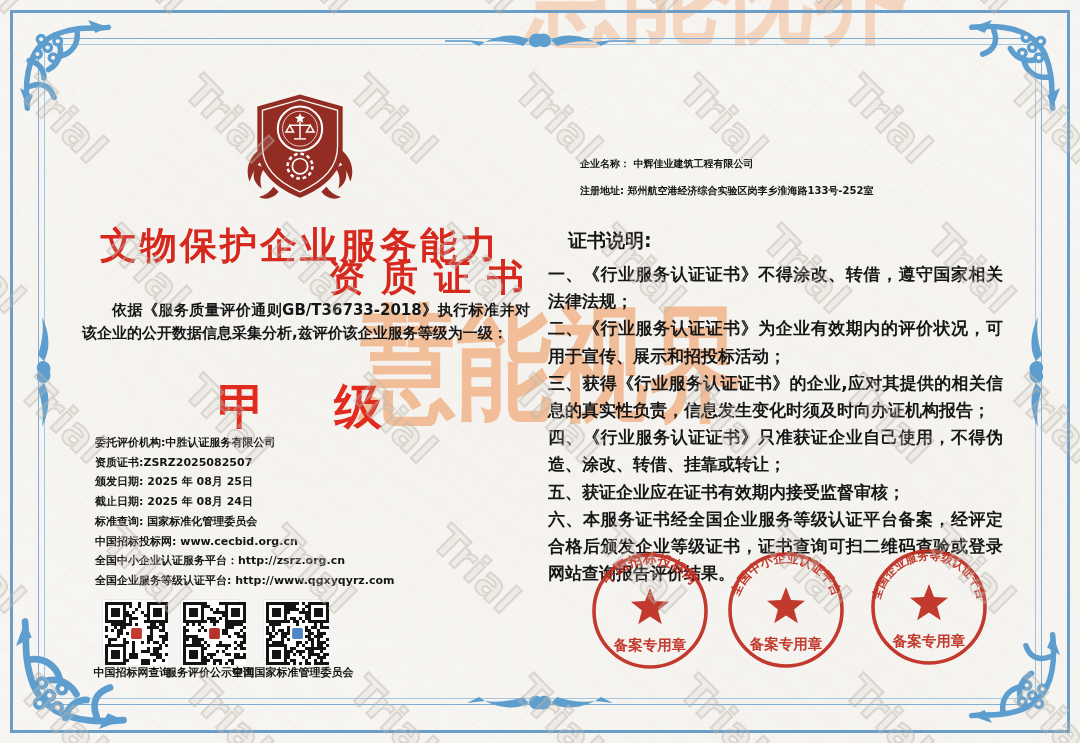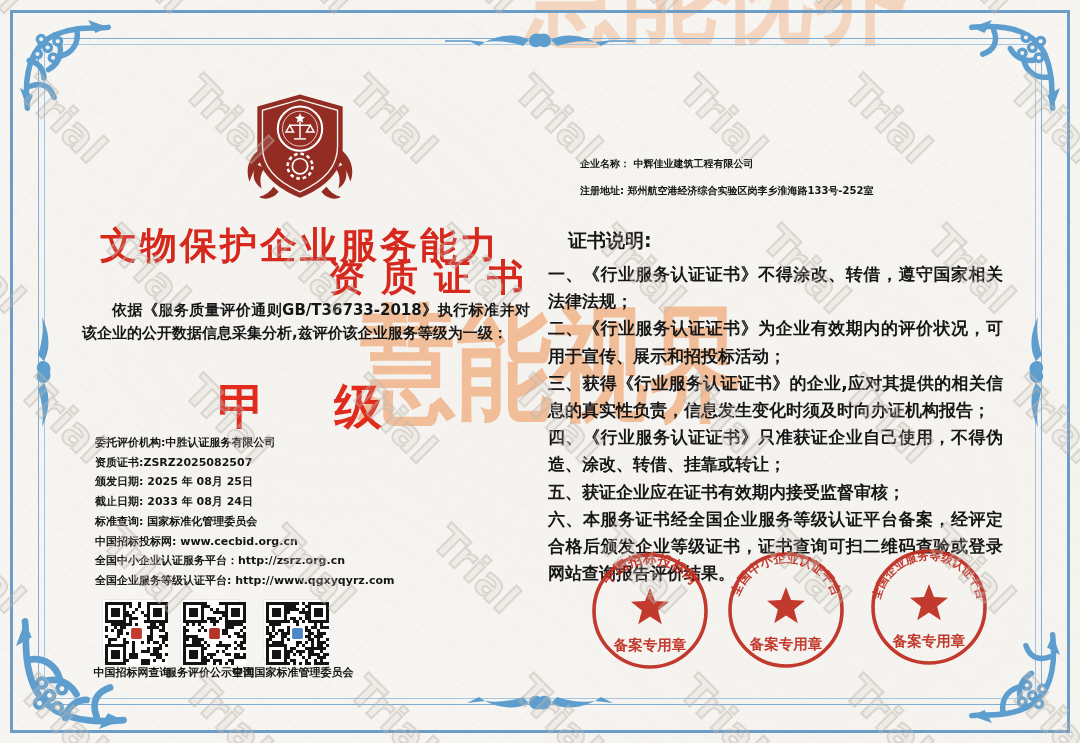--- a/index.html
+++ b/index.html
@@ -235,21 +235,21 @@
     <div class="title2">资质证书</div>
 
     <div class="intro">依据《服务质量评价通则GB/T36733-2018》执行标准并对该企业的公开数据信息采集分析,兹评价该企业服务等级为一级：</div>
 
     <div class="grade">甲 级</div>
 
     <div class="info-block">
       <div>委托评价机构:中胜认证服务有限公司</div>
       <div>资质证书:ZSRZ2025082507</div>
       <div>颁发日期: 2025 年 08月 25日</div>
-      <div>截止日期: 2033 年 08月 24日</div>
+      <div>截止日期: 2025 年 08月 24日</div>
       <div>标准查询: 国家标准化管理委员会</div>
       <div>中国招标投标网: www.cecbid.org.cn</div>
       <div>全国中小企业认证服务平台：http://zsrz.org.cn</div>
       <div>全国企业服务等级认证平台: http://www.qgxyqyrz.com</div>
     </div>
 
     <div class="qr-col" style="left:57px;">
       <div class="qr-box"><svg width="63" height="63" viewBox="0 0 63 63">
       <rect width="63" height="63" fill="#ffffff"></rect>
       <g fill="#141414">

